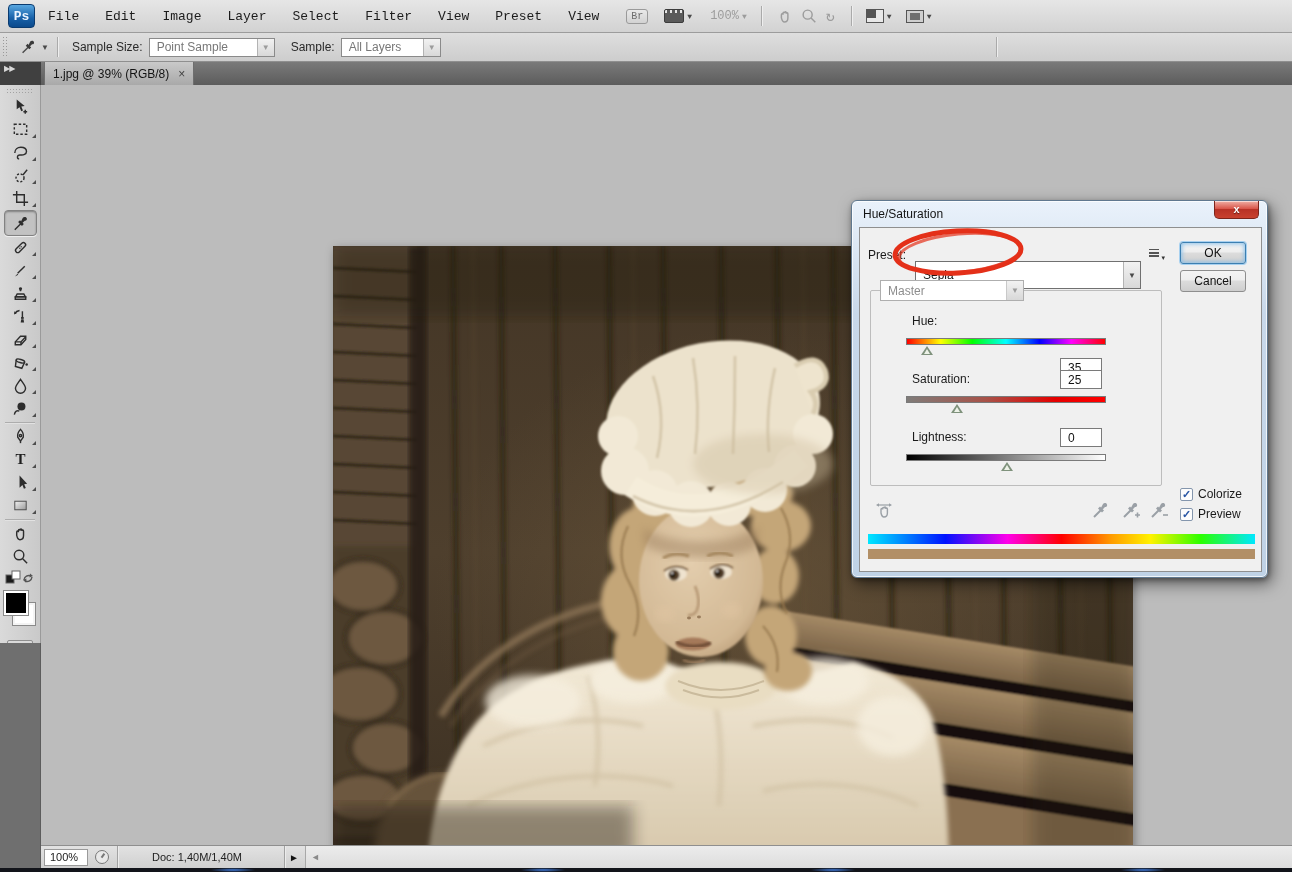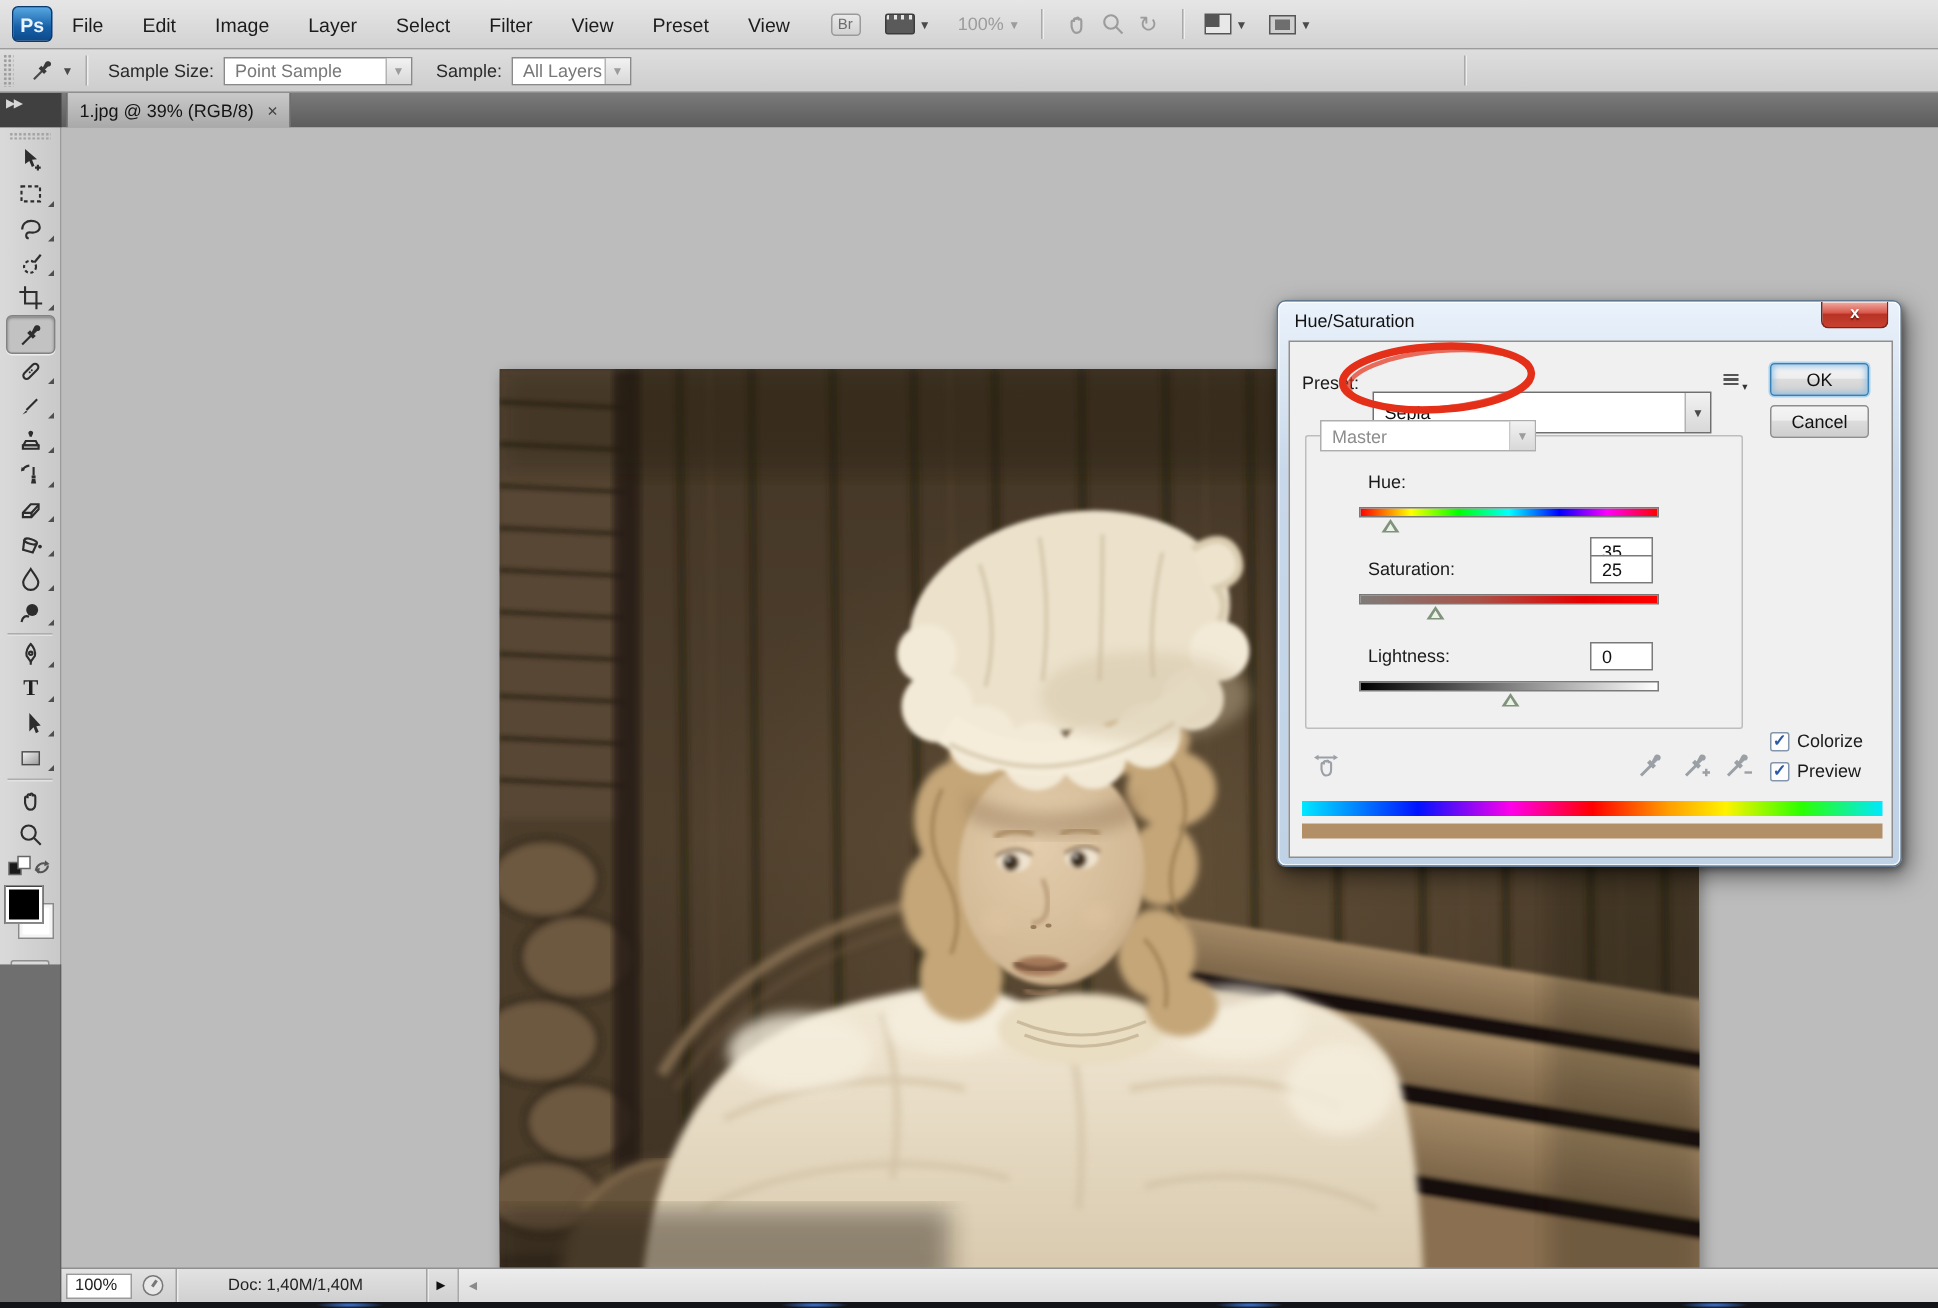--- a/index.html
+++ b/index.html
@@ -2,21 +2,21 @@
 <html><head>
 <meta charset="utf-8">
 <style>
   * { margin:0; padding:0; box-sizing:border-box; }
   html,body { width:1292px; height:872px; overflow:hidden; background:#bcbcbc;
     font-family:"Liberation Sans", sans-serif; -webkit-font-smoothing:antialiased; }
 
   
   #menubar { position:absolute; left:0; top:0; width:1292px; height:33px;
     background:linear-gradient(#e6e6e6,#d2d2d2); border-bottom:1px solid #9c9c9c;
-    display:flex; align-items:center; }
+    display:flex; align-items:center;font-family:Liberation Mono, monospace; }
   #ps-logo { width:27px; height:24px; margin-left:8px; border-radius:4px;
     background:linear-gradient(#57a6e0,#1760a8 60%,#0c4a8c);
     color:#eaf4ff; font-size:13px; font-weight:bold; text-align:center; line-height:24px;
     border:1px solid #0a3b70; }
   .menu-item { font-size:13px; color:#1c1c1c; padding:0 13px; line-height:33px; cursor:default; }
   .appbar-group { display:flex; align-items:center; margin-left:14px; gap:6px; }
   .mini-btn { font-size:10px; color:#6d6d6d; border:1px solid #9a9a9a; border-radius:3px;
     padding:1px 4px; background:linear-gradient(#e9e9e9,#d2d2d2); }
   .film-icon { width:20px; height:14px; border-radius:2px; background:#5a5a5a;
     border:1px solid #3c3c3c;
@@ -214,21 +214,21 @@
   </div>
   <div class="vsep"></div>
   <span class="opt-label">Sample Size:</span>
   <div class="combo" style="width:126px;">
     <span>Point Sample</span>
     <span class="arrowbox">
         <span class="caret dim">▼</span>
       </span>
   </div>
   <span class="opt-label" style="margin-left:16px;">Sample:</span>
-  <div class="combo" style="width:80px;">
+  <div class="combo" style="width:100px;">
     <span>All Layers</span>
     <span class="arrowbox">
         <span class="caret dim">▼</span>
       </span>
   </div>
   <div class="vsep" style="margin-left:555px;"></div>
 </div>
 
 <div id="tabbar">
   <div id="panel-chevron">▶▶</div>

